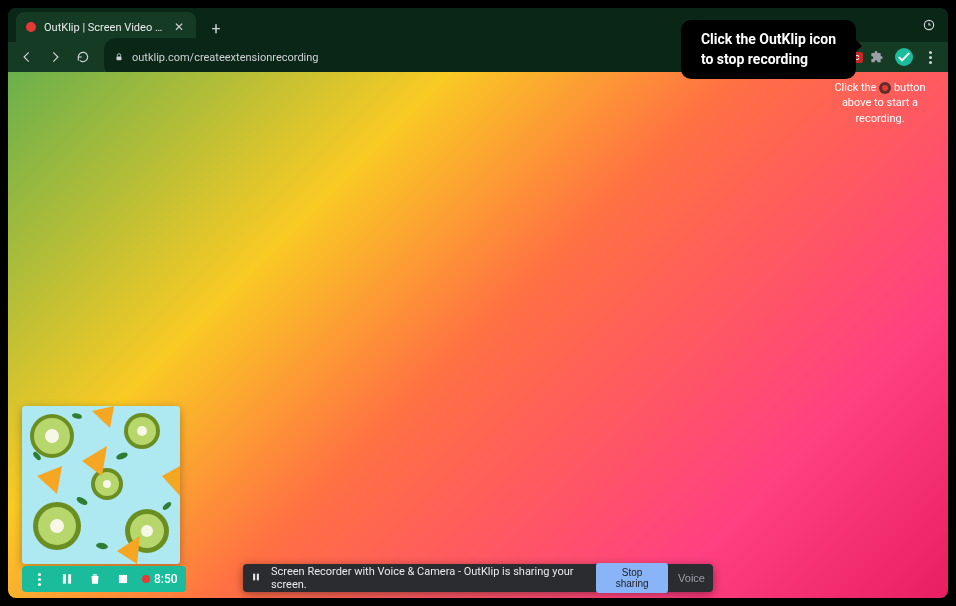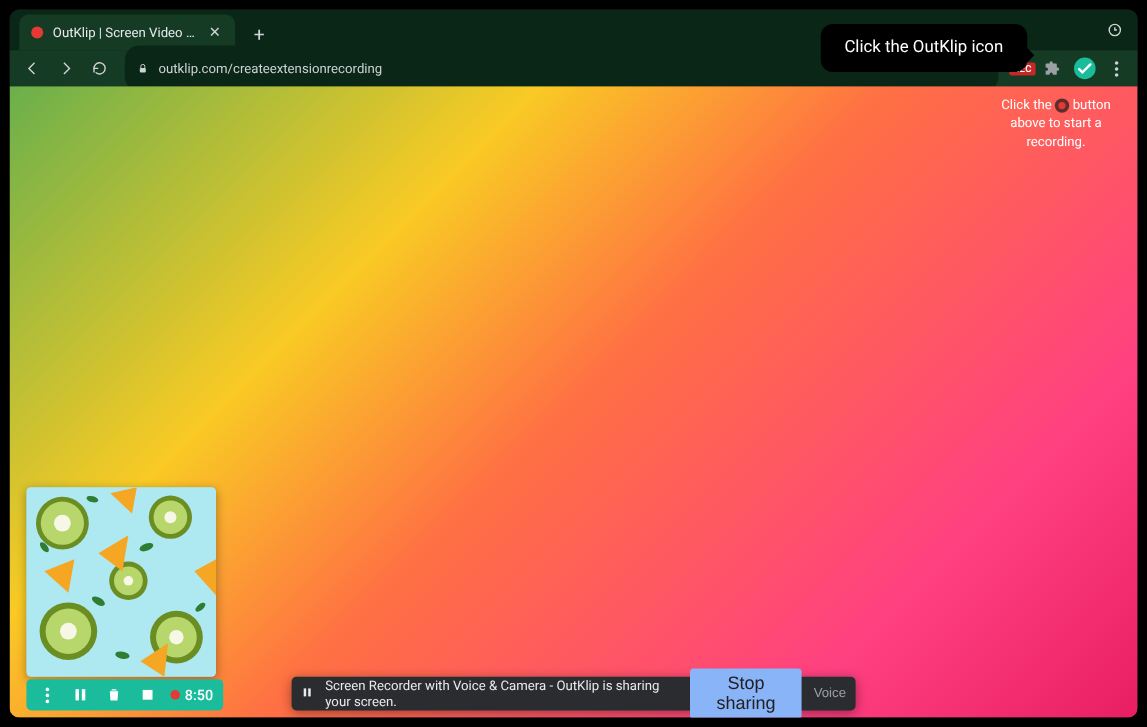--- a/index.html
+++ b/index.html
@@ -85,21 +85,21 @@
   }
   .hint .inline-icon::after {
     content: ""; position: absolute; width: 6px; height: 6px; border-radius: 50%;
     background: #e53935; top: 3px; left: 3px;
   }
 
   
   .tooltip {
     position: absolute; top: 20px; right: 100px;
     background: #000; color: #fff; border-radius: 10px;
-    padding: 10px 20px; font-size: 14px; font-weight: 400; text-align: left;
+    padding: 10px 20px; font-size: 14px; font-weight: 700; text-align: left;
     line-height: 1.4; z-index: 20;
   }
   .tooltip::after {
     content: ""; position: absolute; right: -18px; top: 14px;
     border: 12px solid transparent; border-left-color: #000;
   }
 
   
   .camera {
     position: absolute; left: 14px; bottom: 34px; width: 158px; height: 158px;
@@ -124,21 +124,21 @@
   
   .share-bar {
     position: absolute; left: 50%; transform: translateX(-50%); bottom: 6px;
     height: 28px; background: #2b2c2f; border-radius: 4px;
     display: flex; align-items: center; padding: 0 8px; gap: 10px;
     color: #e8eaed; font-size: 11px; box-shadow: 0 2px 10px rgba(0,0,0,0.4);
   }
   .share-bar .pause-ic svg { width: 10px; height: 10px; fill: #e8eaed; }
   .stop-share {
     background: #8ab4f8; color: #202124; border: none; border-radius: 3px;
-    padding: 4px 10px; font-size: 15px; cursor: pointer; font-weight: 500;
+    padding: 4px 10px; font-size: 10px; cursor: pointer; font-weight: 500;
   }
   .hide-share {
     background: transparent; color: #9aa0a6; border: none; font-size: 11px; cursor: pointer;
   }
 </style>
 </head>
 <body>
 
 <div class="browser">
 
@@ -293,13 +293,14 @@
       <span>Screen Recorder with Voice &amp; Camera - OutKlip is sharing your screen.</span>
       <button class="stop-share">Stop sharing</button>
       <button class="hide-share">Voice</button>
     </div>
 
   </div>
 </div>
 
 <div class="tooltip">
   <div>Click the OutKlip icon</div>
+  <div>to stop recording</div>
 </div>
 
 </body></html>

